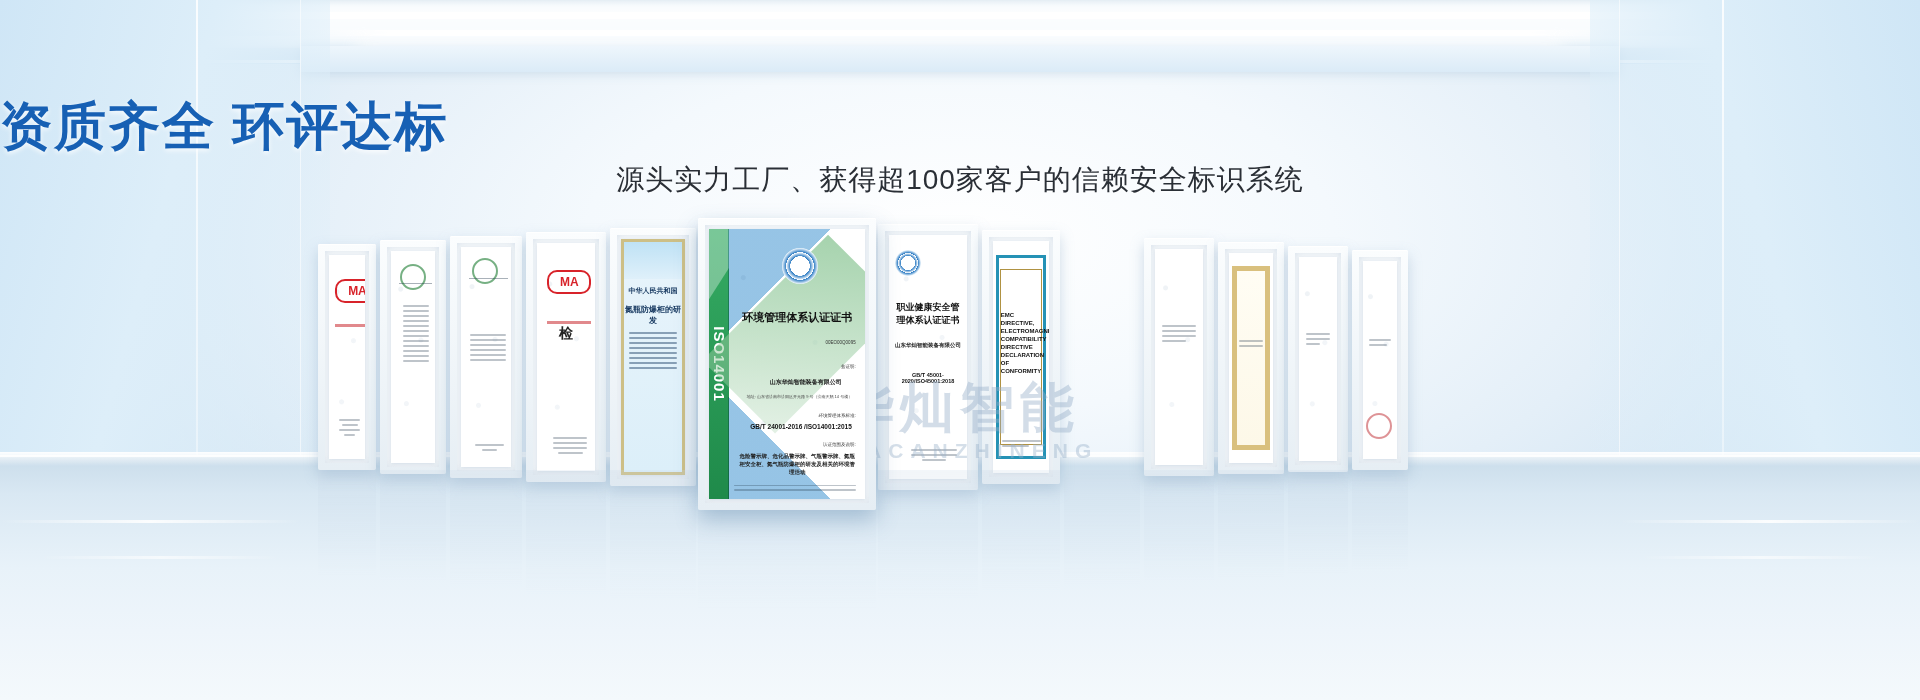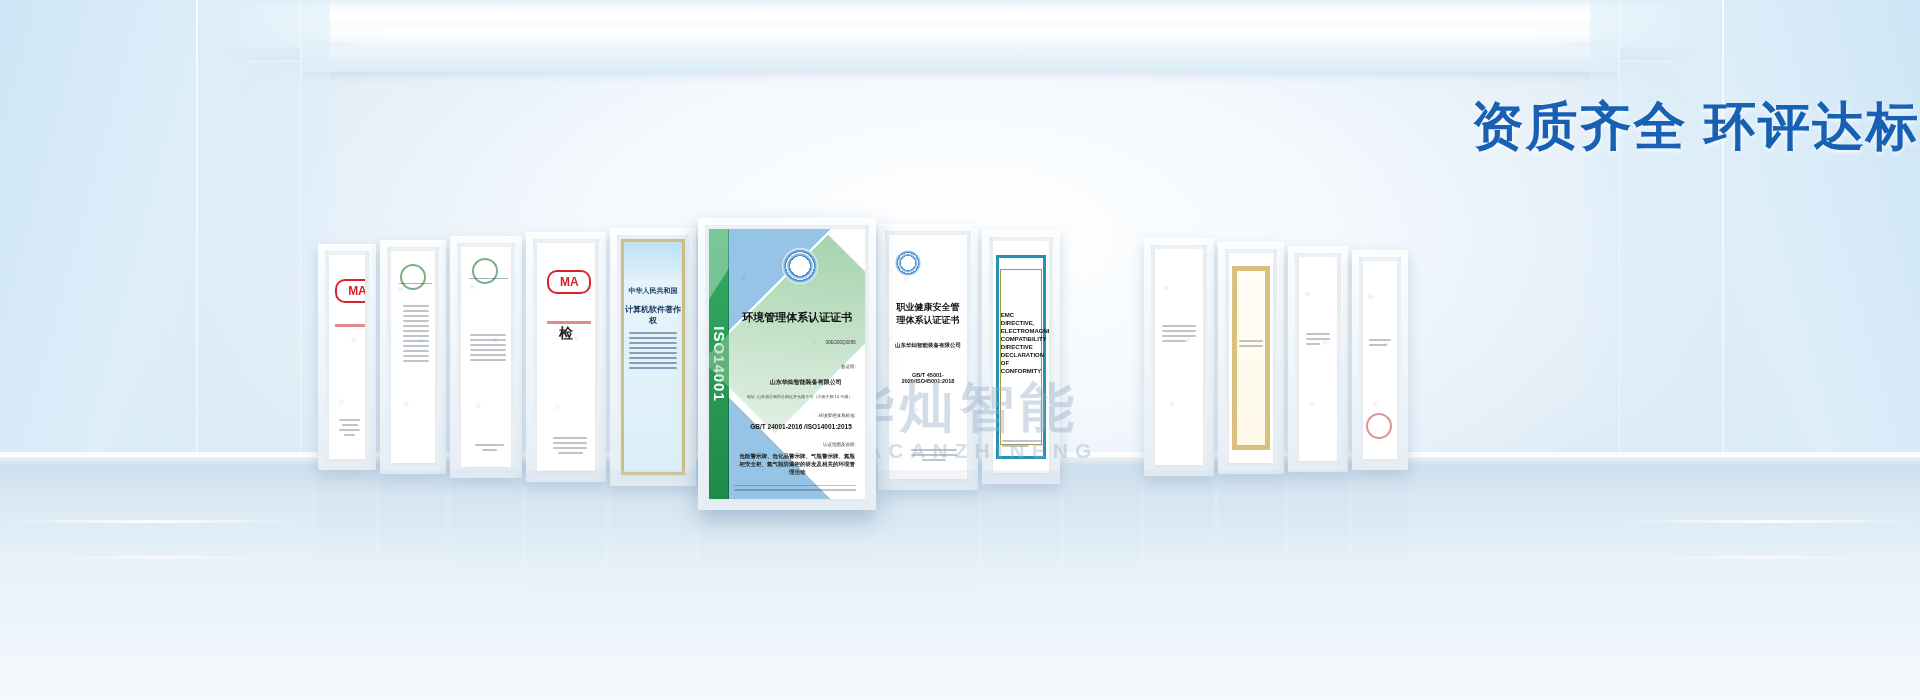--- a/index.html
+++ b/index.html
@@ -44,21 +44,21 @@
   
   .floor{position:absolute;left:0;right:0;top:455px;height:245px;
     background:linear-gradient(180deg,#c9dcea 0%,#d9e8f3 16%,#e8f2f9 46%,#eef5fb 72%,#f4f9fc 100%);}
   .floor-line{position:absolute;left:0;right:0;height:2px;background:rgba(255,255,255,.85);}
   .floor-glow{position:absolute;left:0;right:0;top:452px;height:14px;
     background:linear-gradient(180deg,rgba(255,255,255,.95),rgba(255,255,255,0));}
   .floor-streak{position:absolute;height:3px;border-radius:3px;
     background:linear-gradient(90deg,rgba(255,255,255,0),rgba(255,255,255,.9),rgba(255,255,255,0));}
 
   
-  .headline{position:absolute;left:0;right:0;top:92px;text-align:right;
+  .headline{position:absolute;left:0;right:0;top:92px;text-align:left;
     font-size:52px;font-weight:bold;letter-spacing:2px;color:#1760b4;
     text-shadow:0 2px 5px rgba(255,255,255,.85);}
   .subline{position:absolute;left:0;right:0;top:161px;text-align:center;
     font-size:28px;color:#2a2f36;letter-spacing:1px;
     text-shadow:0 1px 3px rgba(255,255,255,.9);}
 
   
   .gallery{position:absolute;left:0;right:0;top:232px;height:240px;}
   .niche{position:absolute;background:linear-gradient(180deg,#fbfdfe,#e6eef4);
     border-radius:2px;
@@ -152,20 +152,21 @@
 
   <div class="floor"></div>
   <div class="floor-glow"></div>
   <div class="floor-line" style="top:455px"></div>
   <div class="floor-streak" style="left:0;width:300px;top:520px"></div>
   <div class="floor-streak" style="right:0;width:300px;top:520px"></div>
   <div class="floor-streak" style="left:40px;width:240px;top:556px;opacity:.7"></div>
   <div class="floor-streak" style="right:40px;width:240px;top:556px;opacity:.7"></div>
 
   <div class="headline">资质齐全 环评达标</div>
+  <div class="subline">源头实力工厂、获得超100家客户的信赖安全标识系统</div>
 
   <div class="gallery">
 
     <div class="niche" style="left:318px;top:12px;width:58px;height:226px;">
       <div class="inner">
           <div class="cert">
         <div class="wm"></div>
         <div class="ma-mark">MA</div>
         <div class="ma-sub"></div>
         <div class="cert-lines" style="bottom:10%">
@@ -239,21 +240,21 @@
         </div>
       </div>
         </div>
     </div>
 
     <div class="niche" style="left:610px;top:-4px;width:86px;height:258px;">
       <div class="inner">
           <div class="cert" style="background:linear-gradient(180deg,#e8f4fb,#dceff9);border:3px solid #cdbf86;">
         <div style="position:absolute;left:0;right:0;top:0;height:16%;background:linear-gradient(180deg,#bfe2f5,#dff0fa);"></div>
         <div style="position:absolute;left:0;right:0;top:19%;text-align:center;font-size:7px;font-weight:bold;color:#14365e;">中华人民共和国</div>
-        <div style="position:absolute;left:0;right:0;top:27%;text-align:center;font-size:8px;font-weight:bold;color:#14365e;">计算机软件著作权</div>
+        <div style="position:absolute;left:0;right:0;top:27%;text-align:center;font-size:8px;font-weight:bold;color:#14365e;">氮瓶防爆柜的研发</div>
         <div class="cert-lines" style="top:38%;bottom:auto;left:8%;right:8%">
           <div class="ln" style="width:100%;background:rgba(25,60,100,.45)"></div>
           <div class="ln" style="width:100%;background:rgba(25,60,100,.45)"></div>
           <div class="ln" style="width:100%;background:rgba(25,60,100,.45)"></div>
           <div class="ln" style="width:100%;background:rgba(25,60,100,.45)"></div>
           <div class="ln" style="width:100%;background:rgba(25,60,100,.45)"></div>
           <div class="ln" style="width:100%;background:rgba(25,60,100,.45)"></div>
           <div class="ln" style="width:100%;background:rgba(25,60,100,.45)"></div>
           <div class="ln" style="width:100%;background:rgba(25,60,100,.45)"></div>
         </div>

